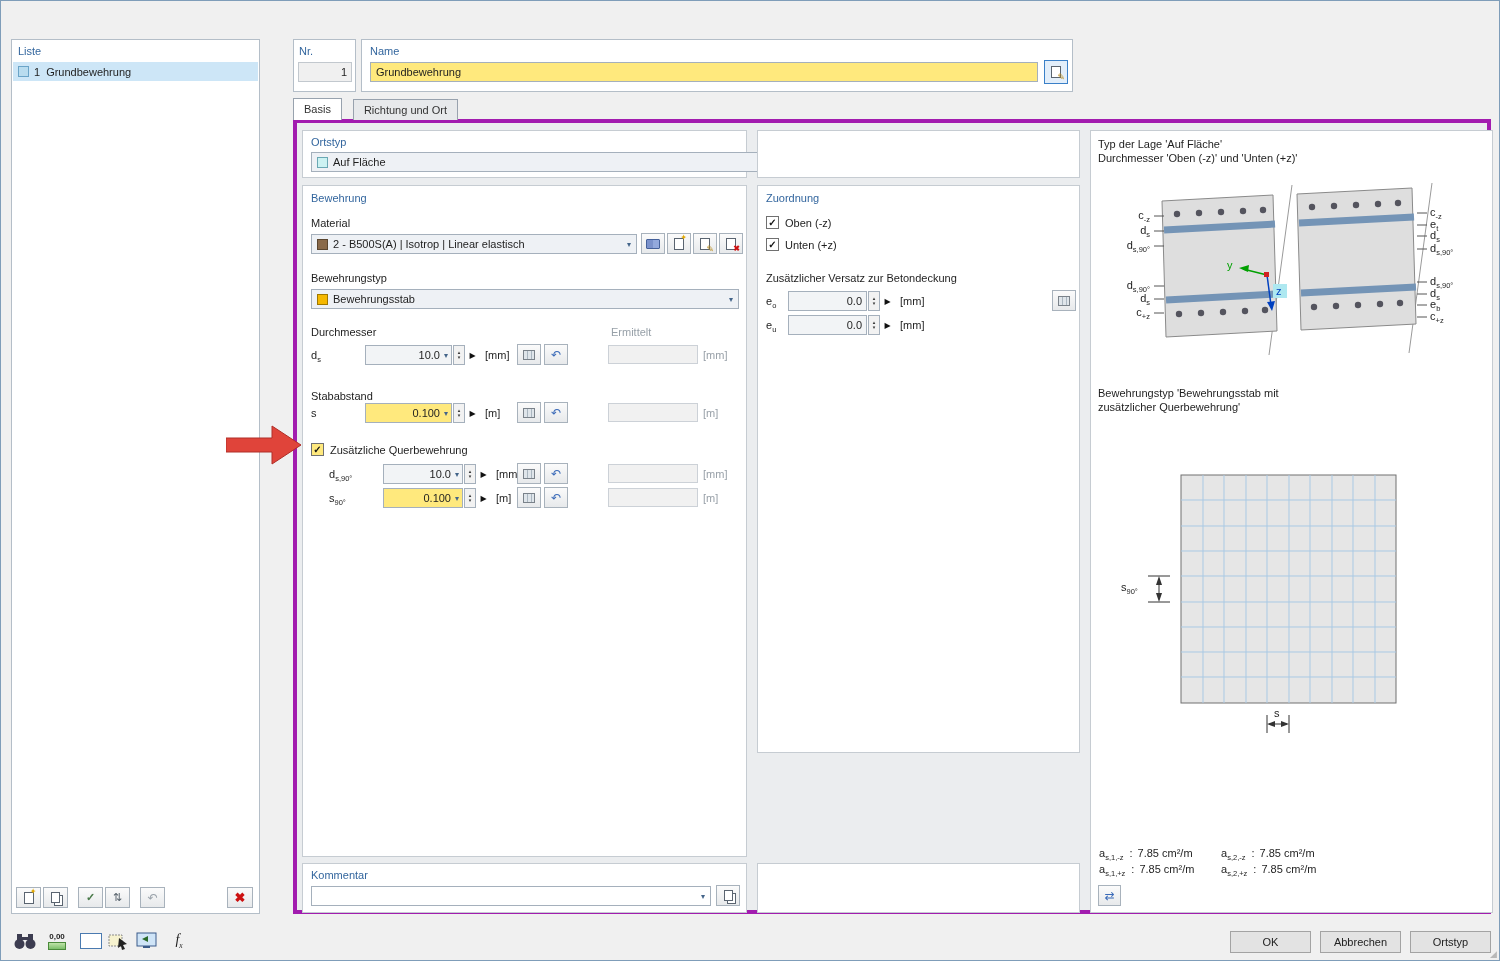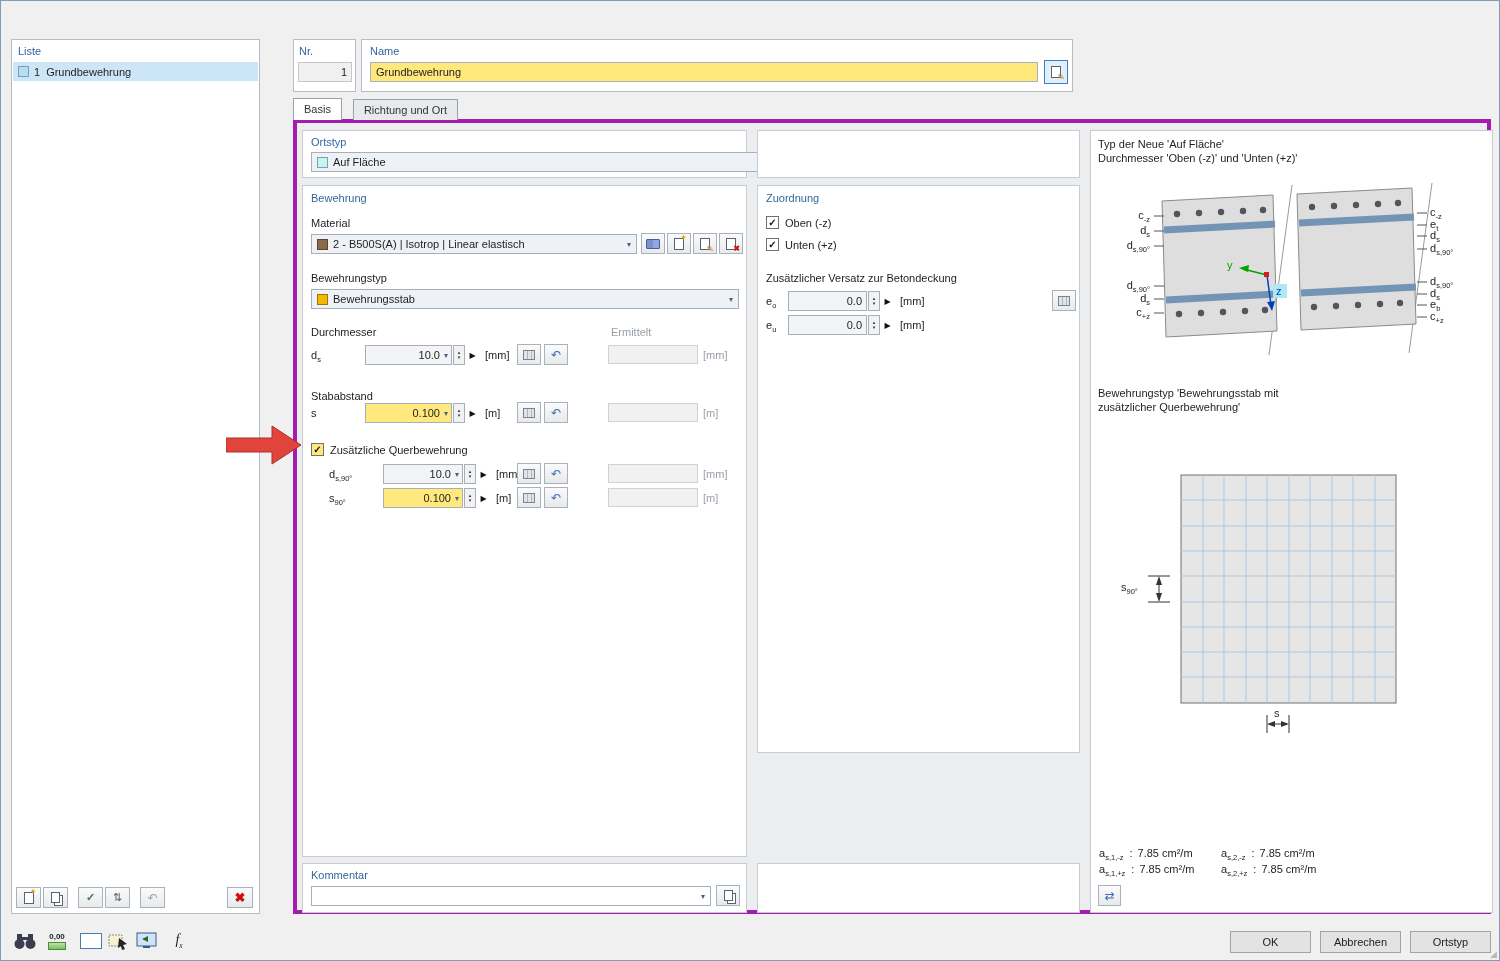--- a/index.html
+++ b/index.html
@@ -309,21 +309,21 @@
           <span>▴</span>
           <span>▾</span>
         </div>
       <div class="play" style="left:123px;top:129px">▶</div>
       <span class="unit" style="left:142px;top:133px">[mm]</span>
     </div>
 
     <div class="box" style="left:460px;top:740px;width:323px;height:50px"></div>
 
     <div class="box" style="left:793px;top:7px;width:403px;height:783px">
-      <span class="sublabel" style="left:7px;top:7px">Typ der Neue 'Auf Fläche'</span>
+      <span class="sublabel" style="left:7px;top:7px">Typ der Lage 'Auf Fläche'</span>
       <span class="sublabel" style="left:7px;top:21px">Durchmesser 'Oben (-z)' und 'Unten (+z)'</span>
 
       <div style="position:absolute;left:0;top:52px;width:399px;height:178px">
         <svg width="399" height="178">
           <line x1="201" y1="2" x2="178" y2="172" stroke="#9a9a9a"></line>
           <line x1="341" y1="0" x2="318" y2="170" stroke="#9a9a9a"></line>
           <polygon points="71,18 182,12 186,148 75,154" fill="#dedede" stroke="#8a8a8a"></polygon>
           <polygon points="206,11 321,5 325,141 210,147" fill="#dedede" stroke="#8a8a8a"></polygon>
           <line x1="73" y1="47" x2="184" y2="41" stroke="#7494b6" stroke-width="7"></line>
           <line x1="75" y1="117" x2="186" y2="111" stroke="#7494b6" stroke-width="7"></line>

